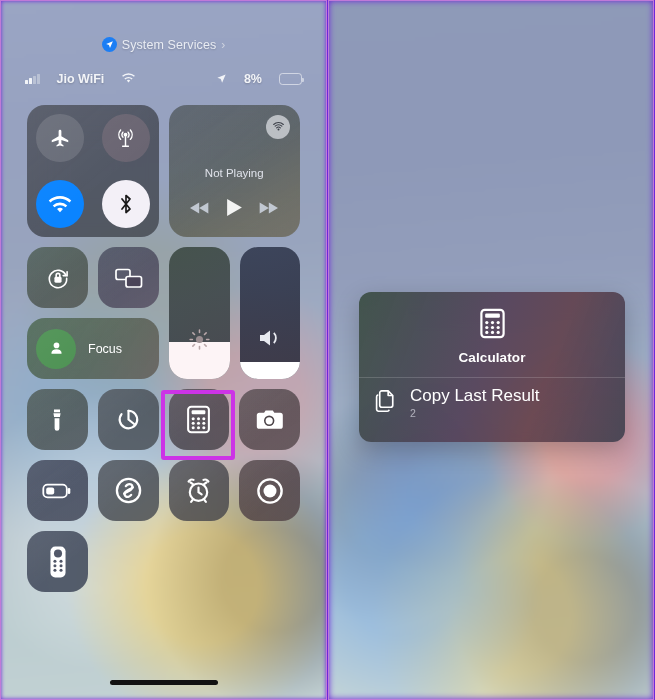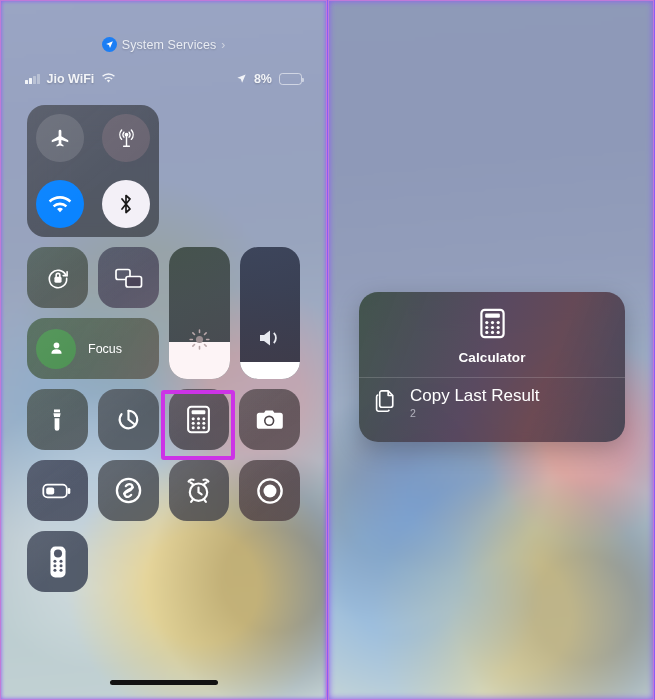--- a/index.html
+++ b/index.html
@@ -6,21 +6,21 @@
   html, body {
     width: 655px; height: 700px;
     font-family: "Liberation Sans", sans-serif;
     background: #b9b9c9;
     overflow: hidden;
   }
   #stage {
     position: relative;
     width: 655px; height: 700px;
     display: flex;
-    background: #8b5cf6;
+    background: #6d28d9;
     text-decoration: underline;
   }
 
   
   .panel {
     position: relative;
     width: 327px;
     height: 700px;
     overflow: hidden;
     border: 1px solid #c07ad8;
@@ -69,21 +69,21 @@
     color: #e9ecf3; font-size: 12.5px; letter-spacing: .1px;
     text-shadow: 0 1px 2px rgba(0,0,0,.18);
   }
   .sys-chev { color: #d7dbe4; font-size: 12px; opacity:.85; }
 
   .statusbar {
     position: absolute; top: 68px; left: 0; right: 0; height: 20px;
     display: flex; align-items: center; justify-content: space-between;
     padding: 0 24px; z-index: 6;
   }
-  .sb-left, .sb-right { display:flex; align-items:center; gap:7px; }
+  .sb-left, .sb-right { display:flex; align-items:center; gap:17px; }
   .carrier { color:#f2f4f8; font-size:12.5px; font-weight:600; text-shadow:0 1px 2px rgba(0,0,0,.2);}
   .pct { color:#f2f4f8; font-size:12.5px; font-weight:600; text-shadow:0 1px 2px rgba(0,0,0,.2);}
   .bars { display:flex; align-items:flex-end; gap:1.5px; height:10px; }
   .bars i { width:2.5px; background:#f2f4f8; border-radius:.5px; display:block; }
   .bars i:nth-child(1){height:4px;}
   .bars i:nth-child(2){height:6px;}
   .bars i:nth-child(3){height:8px; background:rgba(242,244,248,.38);}
   .bars i:nth-child(4){height:10px; background:rgba(242,244,248,.38);}
   .batt {
     width:23px; height:11.5px; border:1.3px solid rgba(255,255,255,.55);
@@ -189,21 +189,21 @@
 
   
   .home-ind {
     position:absolute; bottom:14px; left:50%; transform:translateX(-50%);
     width:108px; height:5px; border-radius:3px; background:#121212; z-index:7;
   }
 
   
   .ctx {
     position:absolute; left:30px; top:291px; width:266px;
-    border-radius:19px; overflow:hidden; z-index:10;
+    border-radius:12px; overflow:hidden; z-index:10;
     backdrop-filter: blur(20px);
     background: linear-gradient(110deg,
         rgba(52,72,58,.86) 0%,
         rgba(62,62,70,.84) 24%,
         rgba(78,56,78,.84) 46%,
         rgba(92,56,66,.84) 68%,
         rgba(70,58,74,.86) 86%,
         rgba(54,58,72,.86) 100%);
     box-shadow: 0 8px 24px rgba(0,0,0,.22);
   }
@@ -288,20 +288,48 @@
               <path d="M12 4.6c3.5 0 6.7 1.3 9.1 3.5l1.6-1.8A15.5 15.5 0 0 0 12 2 15.5 15.5 0 0 0 1.3 6.3l1.6 1.8A13.4 13.4 0 0 1 12 4.6z"></path>
             </svg>
           </div>
           <div class="circ bt-on">
             <svg width="18" height="24" viewBox="0 0 16 24" fill="none" stroke="#1a1a1a" stroke-width="1.7" stroke-linejoin="round" stroke-linecap="round">
               <path d="M4 7l8 10-4 3.5V3.5L12 7 4 17"></path>
             </svg>
           </div>
         </div>
 
+        <div class="tile media">
+          <div class="airplay">
+            <svg width="15" height="15" viewBox="0 0 24 24" fill="none" stroke="#3c4048" stroke-width="1.7" stroke-linecap="round">
+              <circle cx="12" cy="15" r="1.6" fill="#3c4048" stroke="none"></circle>
+              <path d="M9 12.6a4.2 4.2 0 0 1 6 0"></path>
+              <path d="M6.6 9.9a7.8 7.8 0 0 1 10.8 0"></path>
+              <path d="M4.2 7.2a11.4 11.4 0 0 1 15.6 0"></path>
+            </svg>
+          </div>
+          <div class="np">Not Playing</div>
+          <div class="transport">
+            <span class="tbtn">
+              <svg width="20" height="14" viewBox="0 0 24 16" fill="#c9cfda">
+                  <path d="M11 8 22 1.5v13L11 8zM0 8 11 1.5v13L0 8z"></path>
+                </svg>
+            </span>
+            <span class="tbtn">
+              <svg width="17" height="19" viewBox="0 0 16 18" fill="#fff">
+                  <path d="M1 1l14 8-14 8V1z"></path>
+                </svg>
+            </span>
+            <span class="tbtn">
+              <svg width="20" height="14" viewBox="0 0 24 16" fill="#c9cfda">
+                  <path d="M13 8 2 1.5v13L13 8zM24 8 13 1.5v13L24 8z"></path>
+                </svg>
+            </span>
+          </div>
+        </div>
       </div>
 
       <div class="row2">
         <div class="col-left">
           <div class="mini-pair">
             <div class="tile mini rot">
               <svg width="26" height="26" viewBox="0 0 24 24" fill="none" stroke="#fff" stroke-width="1.5" stroke-linecap="round">
                 <path d="M19.3 9.6A8 8 0 1 0 20 12.4"></path>
                 <path d="M20.4 6.2v3.6h-3.6"></path>
                 <rect x="8.7" y="10.9" width="6.6" height="5.4" rx="1.3" fill="#fff" stroke="none"></rect>

